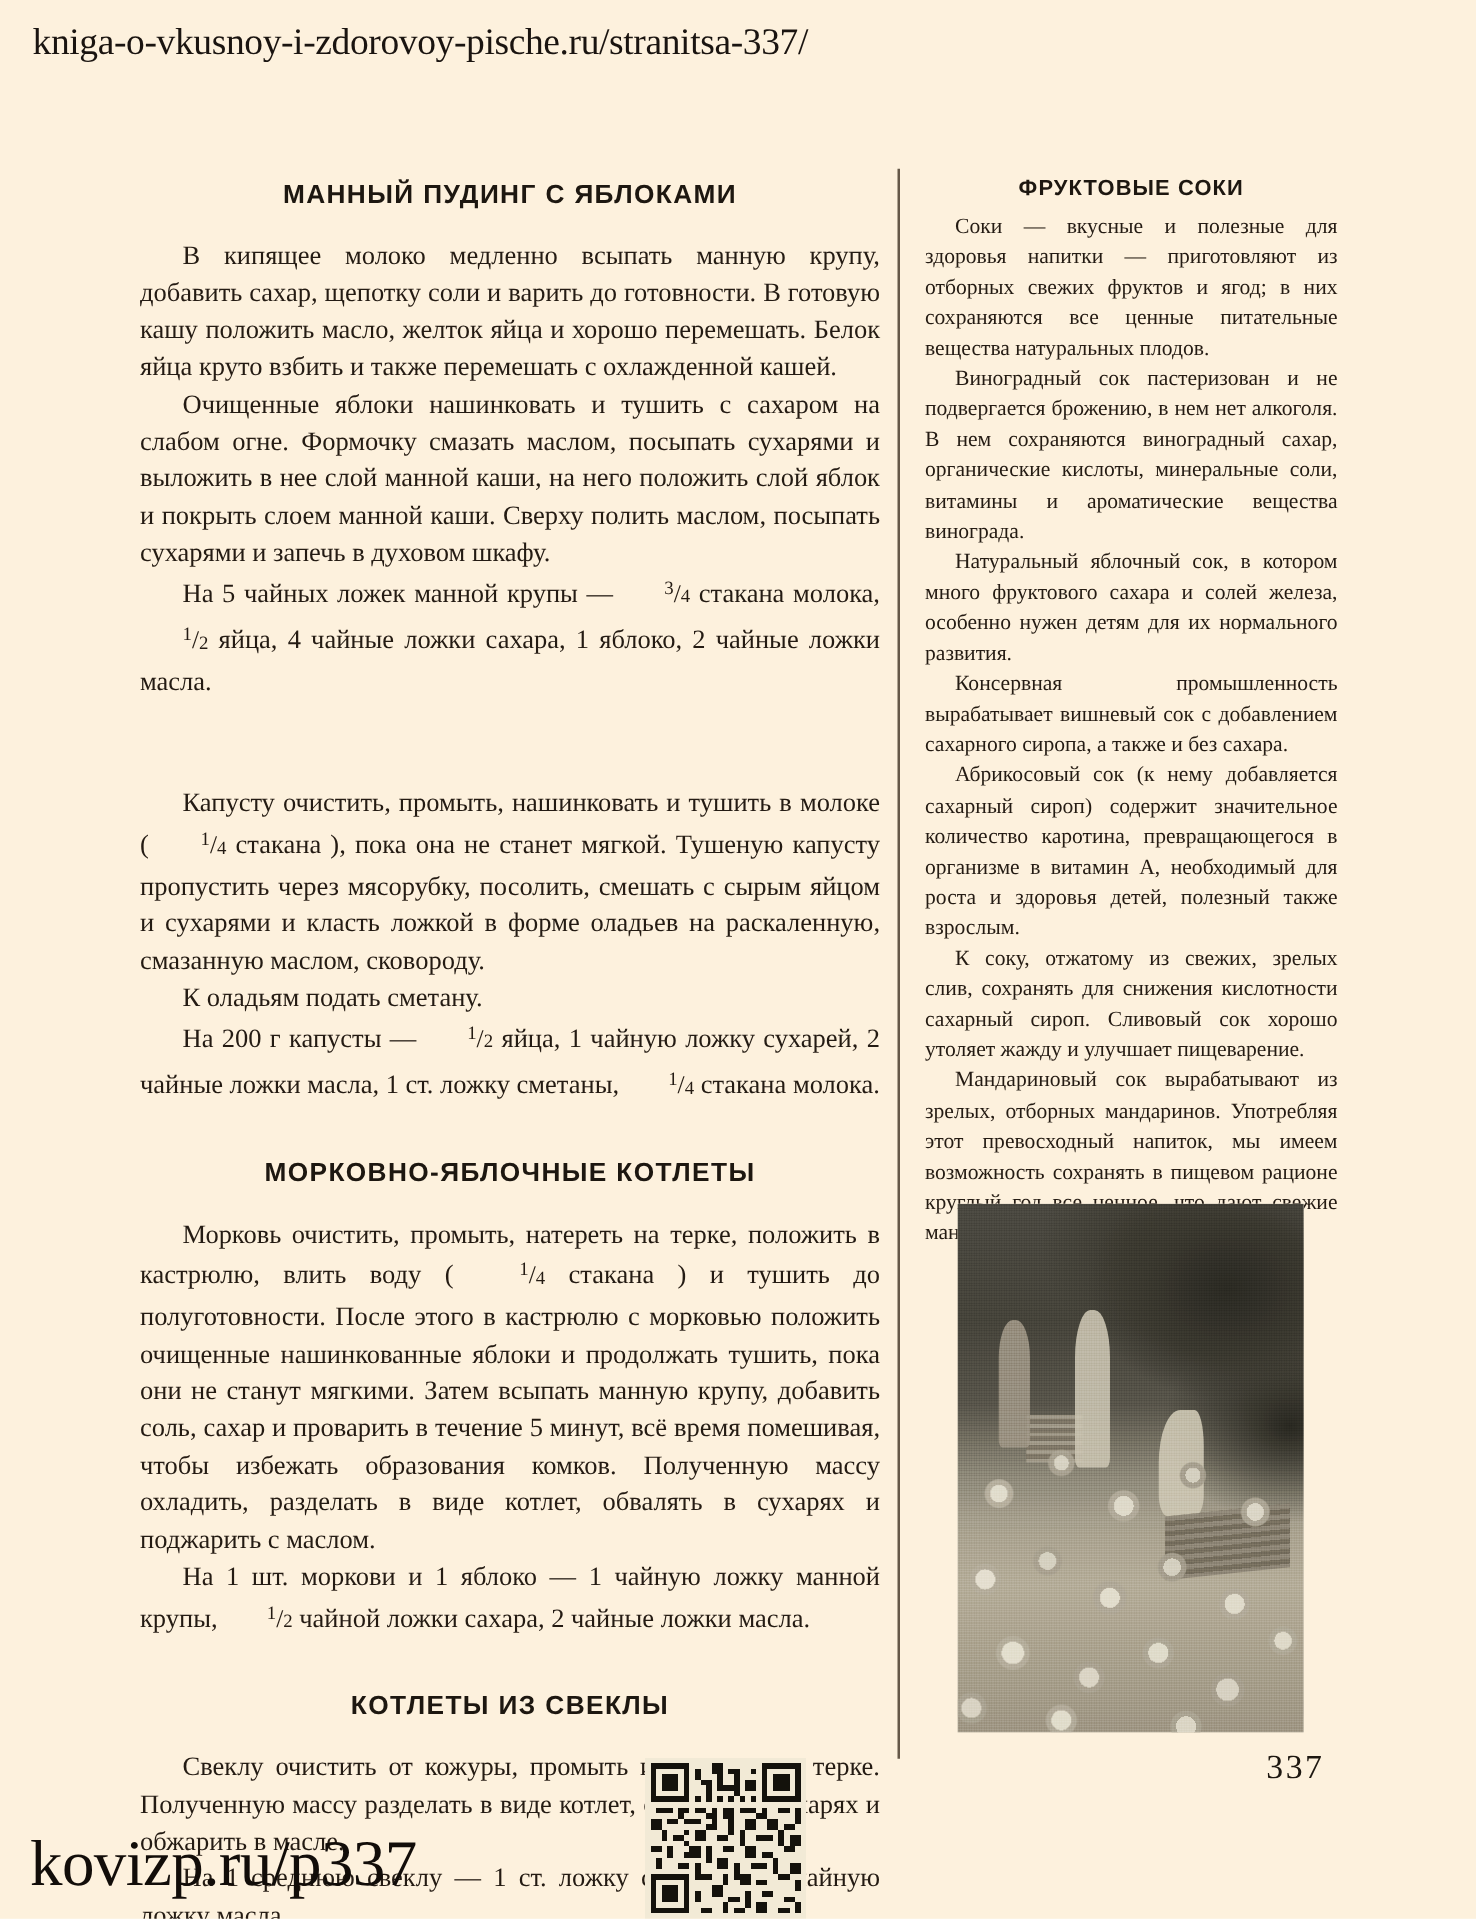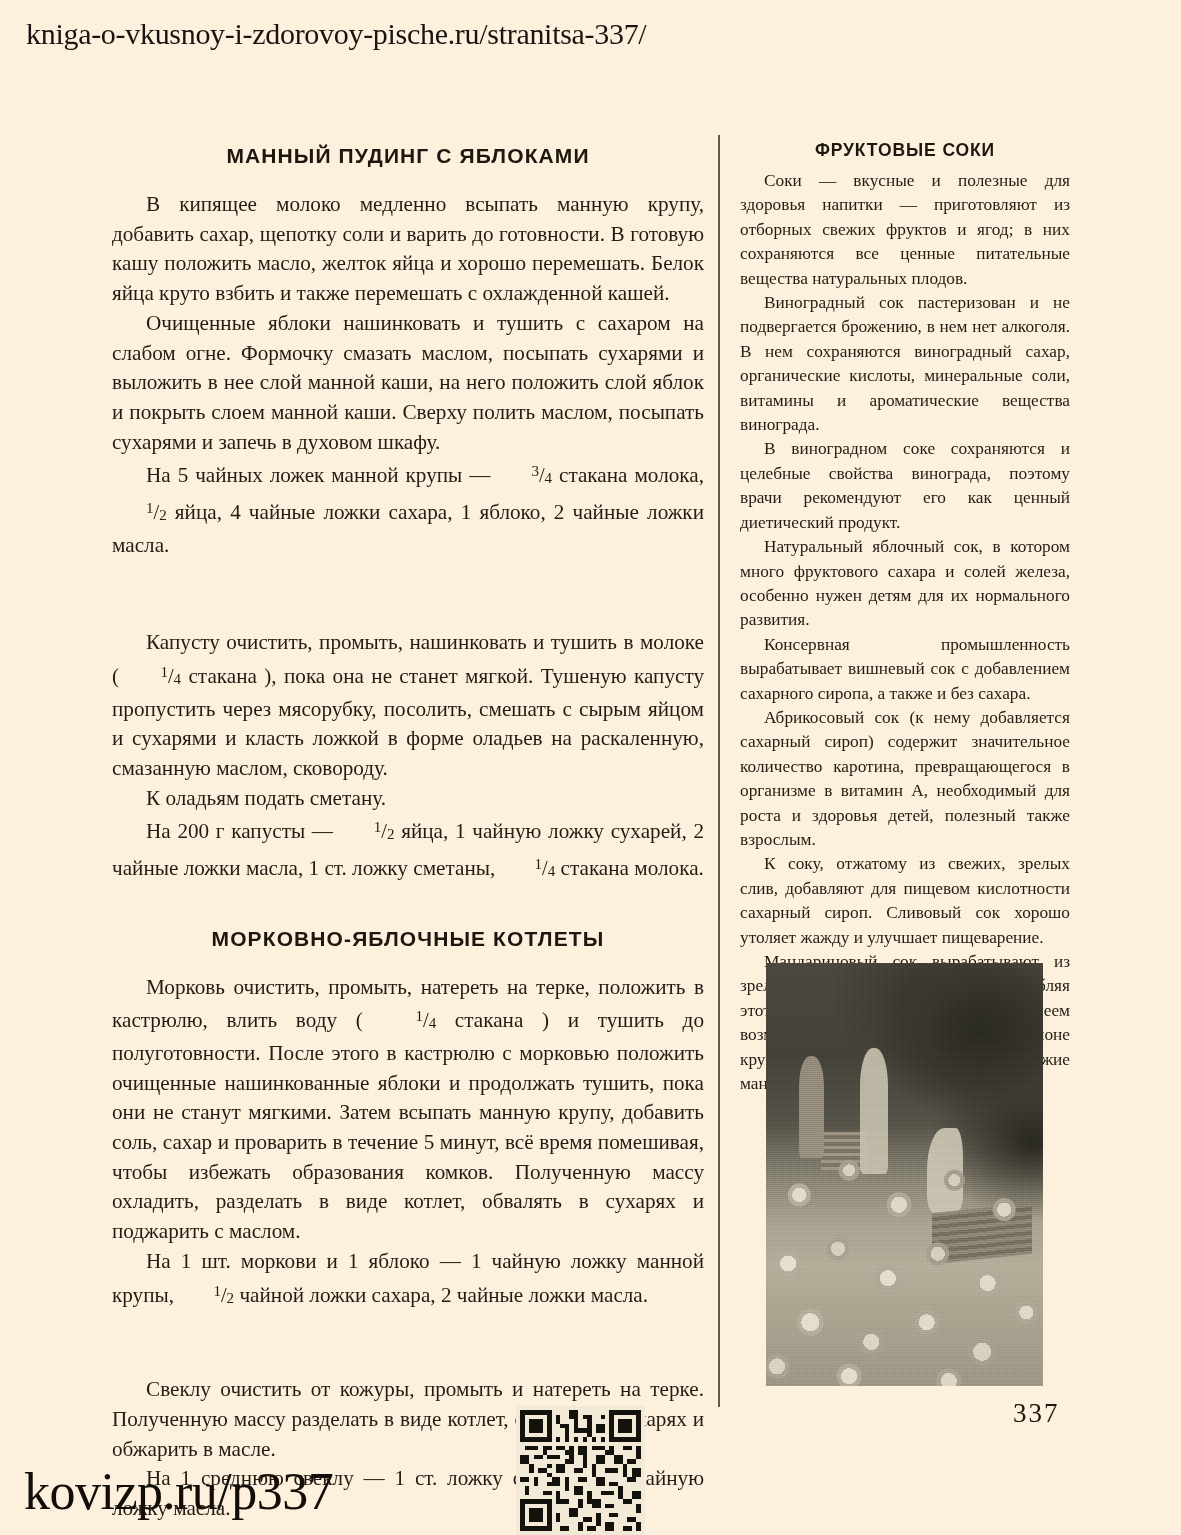--- a/index.html
+++ b/index.html
@@ -261,36 +261,36 @@
     <p class="para">К оладьям подать сметану.</p>
     <p class="para">На 200 г капусты — <span class="frac"><span class="num">1</span><span class="sl">/</span><span class="den">2</span></span> яйца, 1 чайную ложку сухарей, 2 чайные ложки  масла, 1 ст. ложку сметаны, <span class="frac"><span class="num">1</span><span class="sl">/</span><span class="den">4</span></span> стакана молока.</p>
 
     <div class="gap-section-2"></div>
     <h2 class="recipe-title">МОРКОВНО-ЯБЛОЧНЫЕ КОТЛЕТЫ</h2>
     <div class="gap-after-title"></div>
     <p class="para">Морковь очистить, промыть, натереть на терке, положить в кастрюлю, влить воду ( <span class="frac"><span class="num">1</span><span class="sl">/</span><span class="den">4</span></span> стакана ) и тушить до полуготовности. После этого в кастрюлю с морковью положить очищенные нашинкованные яблоки и продолжать тушить, пока они не станут мягкими. Затем всыпать манную крупу, добавить соль, сахар и проварить в течение 5 минут, всё время помешивая, чтобы избежать образования комков. Полученную массу охладить, разделать в виде котлет, обвалять в сухарях и поджарить с маслом.</p>
     <p class="para">На 1 шт. моркови и 1 яблоко — 1 чайную ложку манной крупы, <span class="frac"><span class="num">1</span><span class="sl">/</span><span class="den">2</span></span> чайной ложки сахара, 2 чайные ложки масла.</p>
 
     <div class="gap-section-2"></div>
+    <h2 class="recipe-title">КОТЛЕТЫ ИЗ СВЕКЛЫ</h2>
     <div class="gap-after-title"></div>
     <p class="para">Свеклу очистить от кожуры, промыть и натереть на терке. Полученную массу разделать в виде котлет, обвалять в сухарях и обжарить в масле.</p>
     <p class="para">На 1 среднюю свеклу — 1 ст. ложку сухарей и 1 чайную ложку масла.</p>
   </div>
 
   <div class="col-right">
     <div class="gap-title-top-1" style="height:22px"></div>
     <h2 class="recipe-title">ФРУКТОВЫЕ СОКИ</h2>
     <div class="gap-after-title-sm"></div>
     <p class="para">Соки — вкусные и полезные для здоровья напитки — приготовляют из отборных свежих фруктов и ягод; в них сохраняются все ценные питательные вещества натуральных плодов.</p>
     <p class="para">Виноградный сок пастеризован и не подвергается брожению, в нем нет алкоголя. В нем сохраняются виноградный сахар, органические кислоты, минеральные соли, витамины и ароматические вещества винограда.</p>
-    <p class="para">В виноградном соке сохраняются и целебные свойства винограда, поэтому врачи рекомендуют его как ценный диетический продукт.</p>
     <p class="para">Натуральный яблочный сок, в котором много фруктового сахара и солей железа, особенно нужен детям для их нормального развития.</p>
     <p class="para">Консервная промышленность вырабатывает вишневый сок с добавлением сахарного сиропа, а также и без сахара.</p>
     <p class="para">Абрикосовый сок (к нему добавляется сахарный сироп) содержит значительное количество каротина, превращающегося в организме в витамин А, необходимый для роста и здоровья детей, полезный также взрослым.</p>
-    <p class="para">К соку, отжатому из свежих, зрелых слив, добавляют для пищевом кислотности сахарный сироп. Сливовый сок хорошо утоляет жажду и улучшает пищеварение.</p>
+    <p class="para">К соку, отжатому из свежих, зрелых слив, сохранять для снижения кислотности сахарный сироп. Сливовый сок хорошо утоляет жажду и улучшает пищеварение.</p>
     <p class="para">Мандариновый сок вырабатывают из зрелых, отборных мандаринов. Употребляя этот превосходный напиток, мы имеем возможность сохранять в пищевом рационе круглый год все ценное, что дают свежие мандарины.</p>
   </div>
 </div>
 
 <div class="photo-wrap">
   <div class="photo"></div>
   <div class="crate crate-2"></div>
   <div class="fig fig-b"></div>
   <div class="fig fig-a"></div>
   <div class="fig fig-c"></div>

